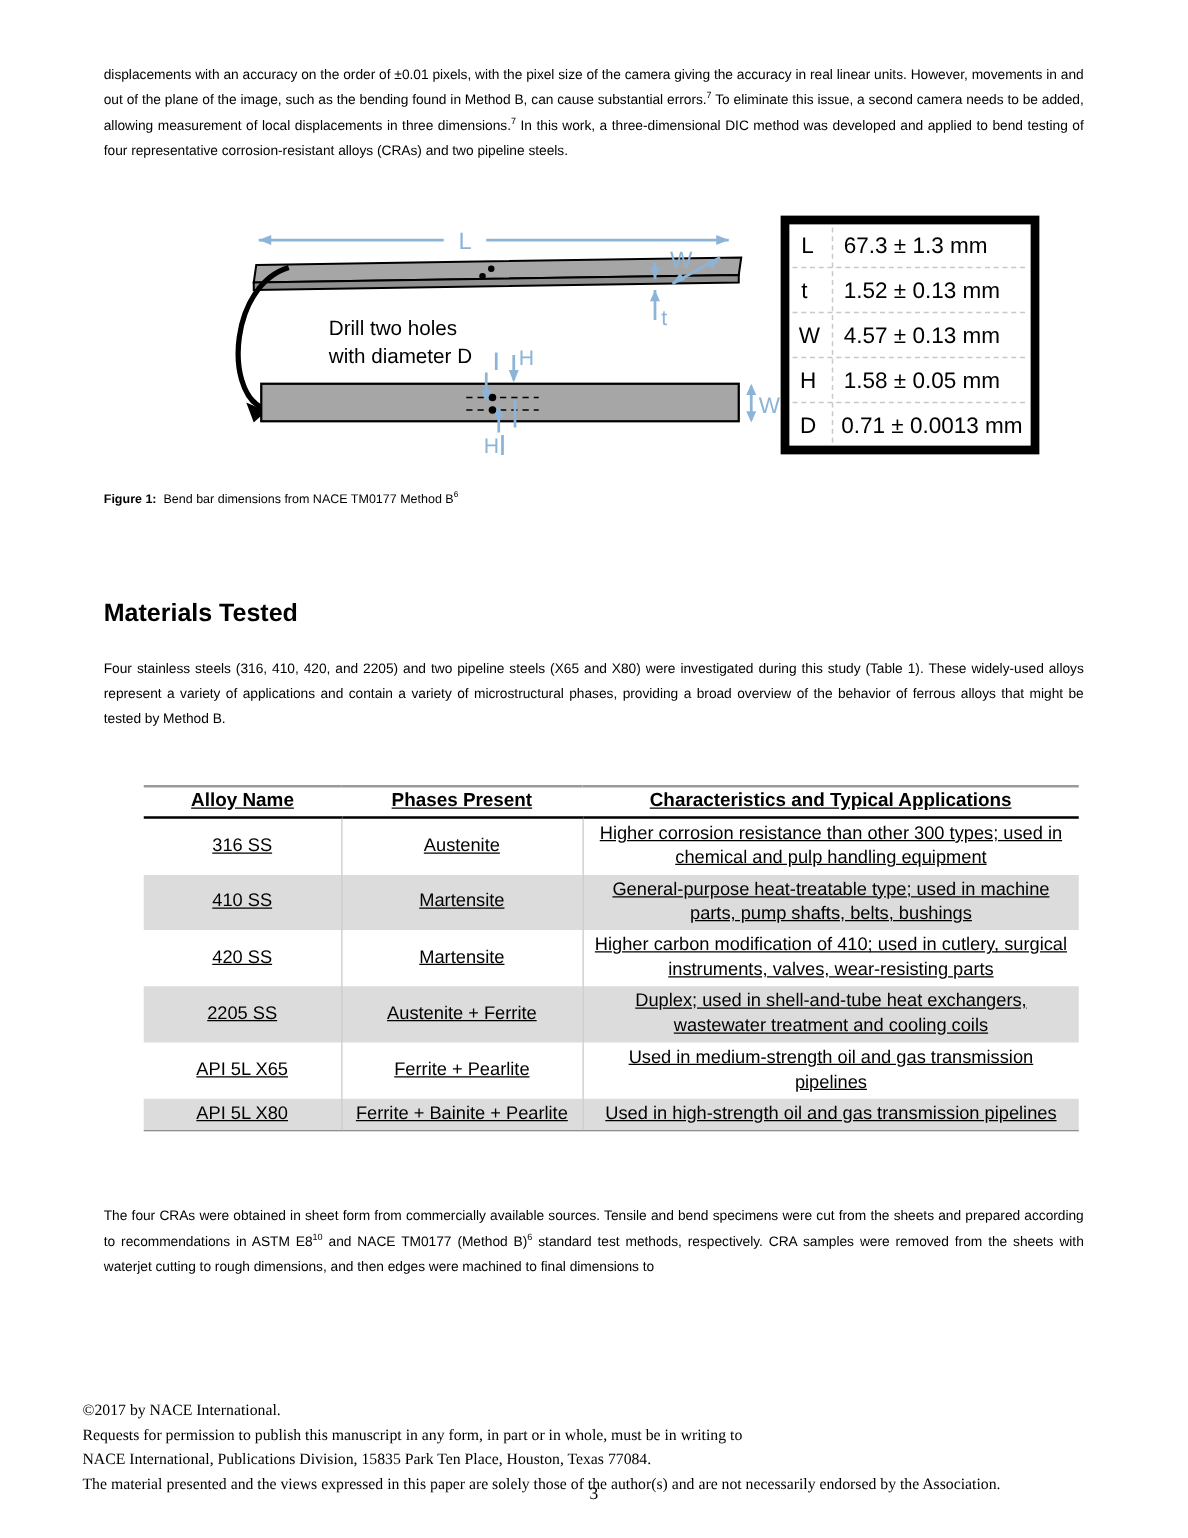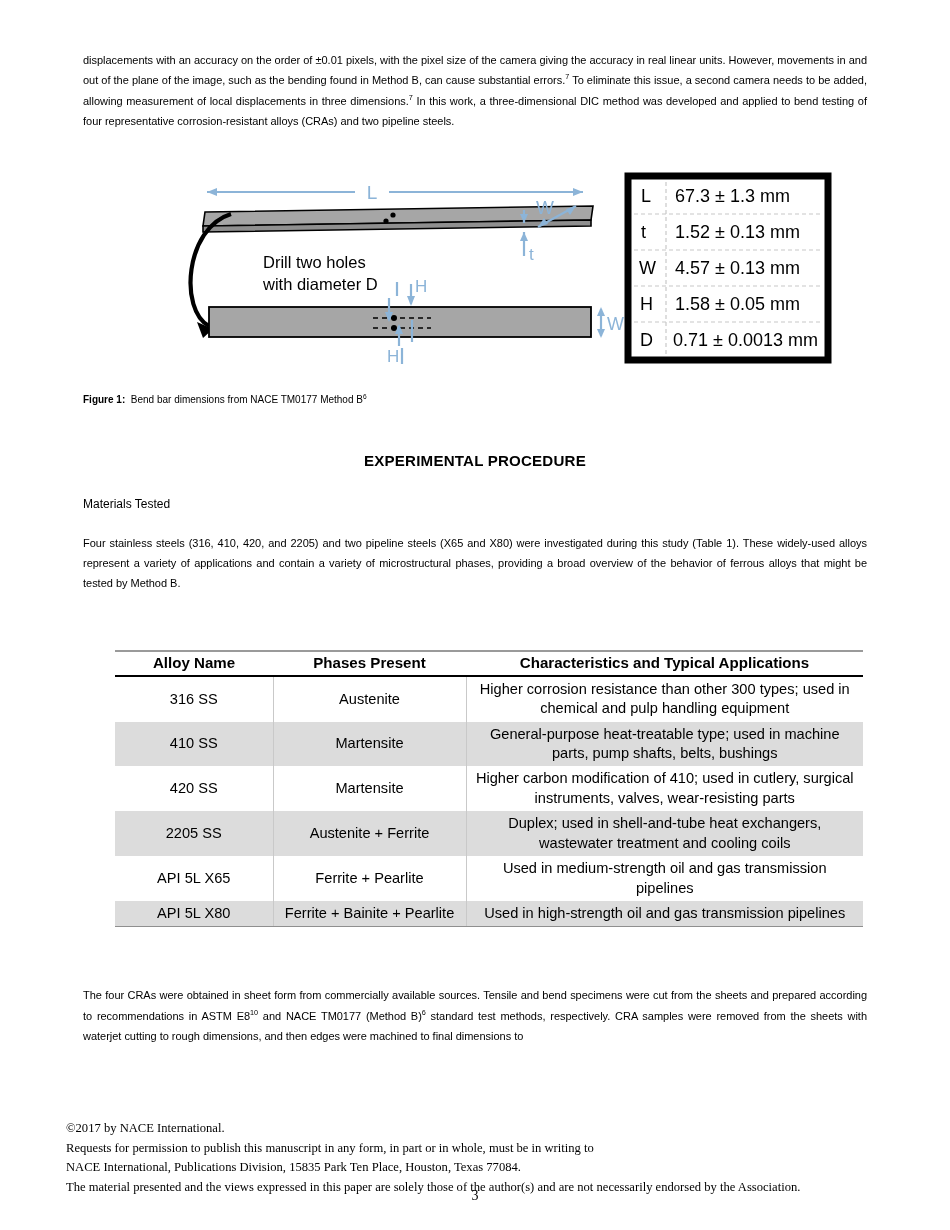--- a/index.html
+++ b/index.html
@@ -68,39 +68,40 @@
   
   h2.section-center {
     margin: 0;
     font-size: 15.1px;
     font-weight: bold;
     text-align: center;
     letter-spacing: 0.2px;
   }
   h3.section-left {
     margin: 0;
-    font-size: 12px;
-    font-weight: normal;
+    font-size: 20px;
+    font-weight: bold;
   }
 
   
   .table-caption {
     margin: 0;
     font-size: 15.6px;
     font-weight: bold;
     text-align: center;
   }
 
   
   table.alloy-table {
     border-collapse: collapse;
     width: 724px;
-    margin: 14px 0 0 32px;
+    margin: 0 0 0 32px;
     font-size: 14.6px;
     table-layout: fixed;
+    text-decoration: underline;
   }
   table.alloy-table thead th {
     font-weight: bold;
     font-size: 15.1px;
     text-align: center;
     padding: 2px 4px 4px 4px;
     border-top: 2.5px solid #9a9a9a;
     border-bottom: 2.2px solid #000000;
     vertical-align: bottom;
   }
@@ -247,21 +248,20 @@
         </g>
       </svg>
     </div>
 
     <div class="gap-12"></div>
 
     <p class="fig-caption"><b>Figure 1:</b>&nbsp; <span>Bend bar dimensions from NACE TM0177 Method B</span><sup>6</sup></p>
 
     <div class="gap-42"></div>
 
-    <h2 class="section-center">EXPERIMENTAL PROCEDURE</h2>
 
     <div class="gap-28"></div>
 
     <h3 class="section-left">Materials Tested</h3>
 
     <div class="gap-22"></div>
 
     <p class="body-par">Four stainless steels (316, 410, 420, and 2205) and two pipeline steels (X65 and X80) were investigated during this study (Table 1).  These widely-used alloys represent a variety of applications and contain a variety of microstructural phases, providing a broad overview of the behavior of ferrous alloys that might be tested by Method B.</p>
 
     <div class="gap-28"></div>

